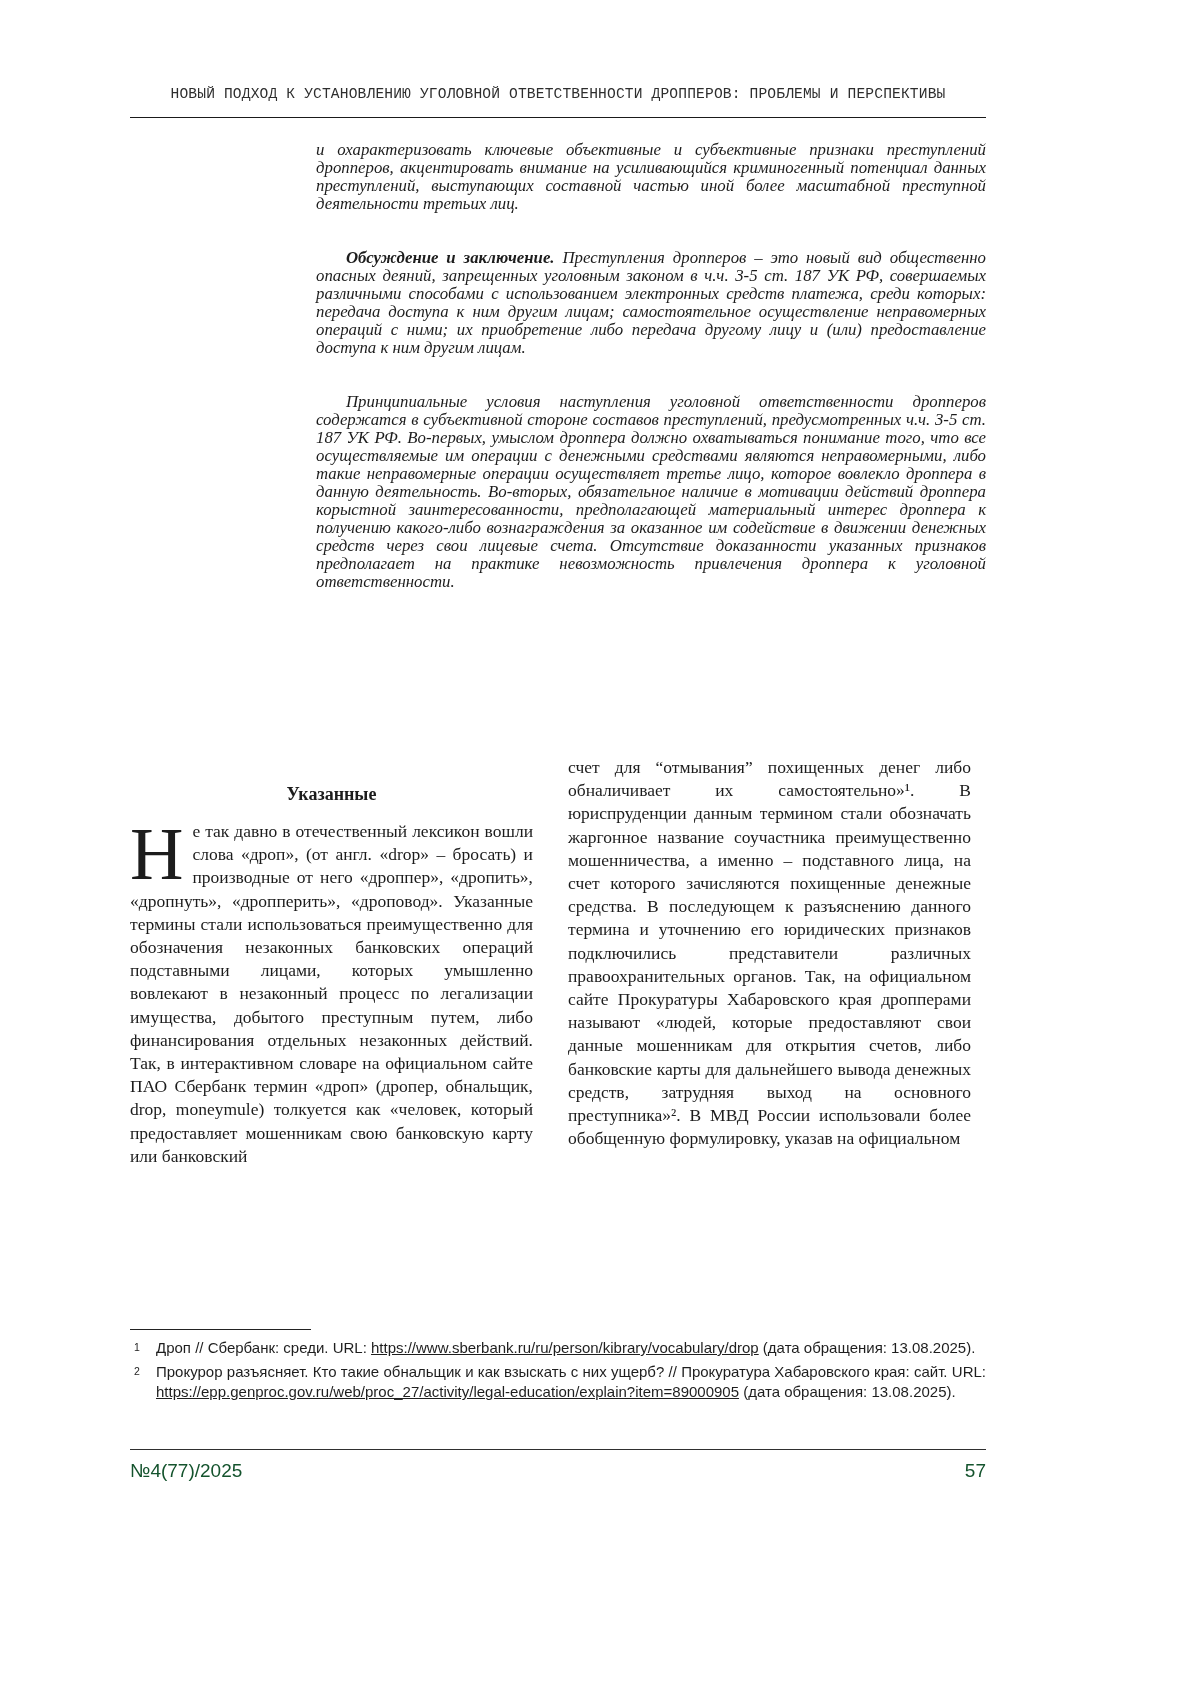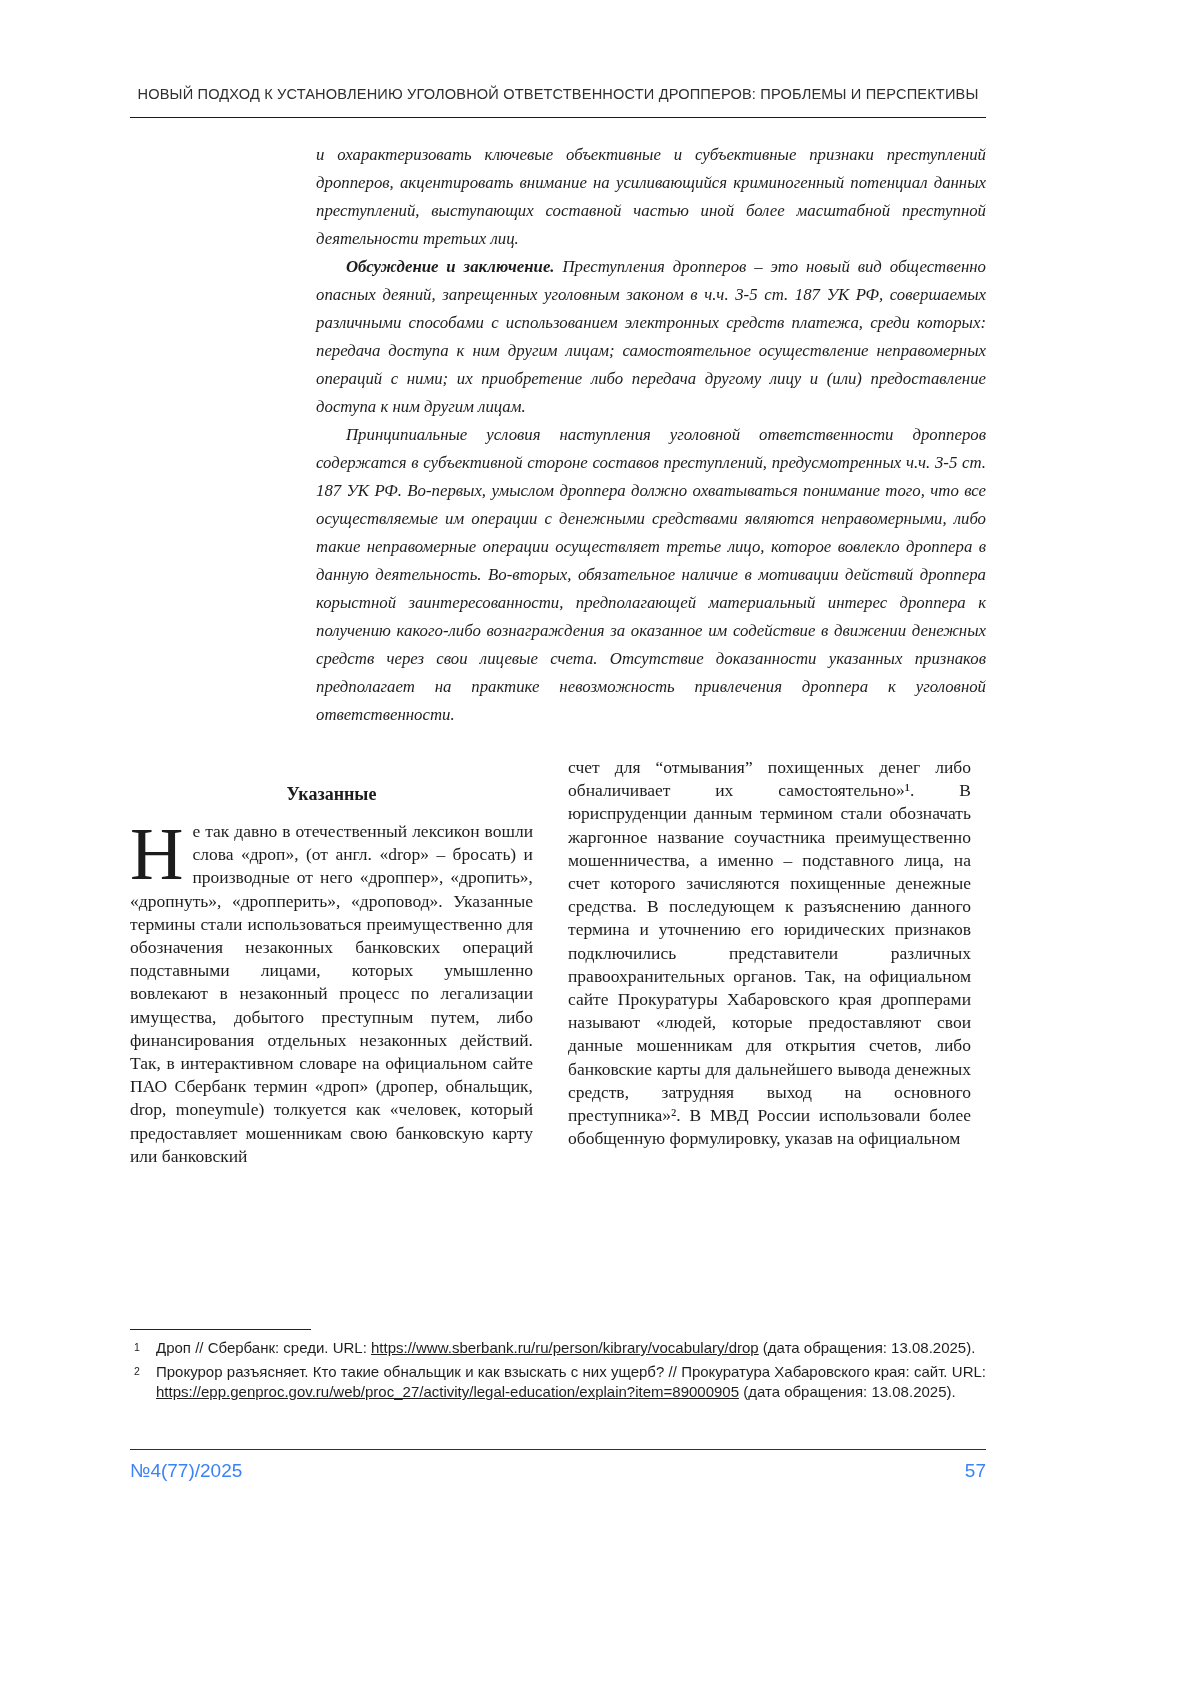--- a/index.html
+++ b/index.html
@@ -11,41 +11,41 @@
     position: relative;
     overflow: hidden;
   }
   .page { position: absolute; inset: 0; }
 
   
   .running-title {
     position: absolute;
     top: 86px; left: 130px; width: 856px;
     text-align: center;
-    font-family: Liberation Sans, sans-serif;
+    font-family: Liberation Mono, monospace;
     font-size: 14.6px;
     letter-spacing: 0.15px;
     color: #2e2e2e;
   }
   .header-rule {
     position: absolute;
     top: 117px; left: 130px; width: 856px;
     border-top: 1.6px solid #1a1a1a;
   }
 
   
   .abstract {
     position: absolute;
     top: 141px; left: 316px; width: 670px;
     font-style: italic;
     font-size: 16.8px;
-    line-height: 28px;
+    line-height: 18px;
     text-align: justify;
   }
-  .abstract p.indent { text-indent: 30px; }
+  .abstract p.indent { text-indent: 30px; margin-top: 36px; }
   .abstract-label { font-weight: bold; }
 
   
   .col-left {
     position: absolute;
     left: 130px; top: 784px; width: 403px;
   }
   .col-right {
     position: absolute;
     left: 568px; top: 756px; width: 403px;
@@ -101,21 +101,21 @@
     top: 1449px; left: 130px; width: 856px;
     border-top: 1.6px solid #2f2f2f;
   }
   .footer-row {
     position: absolute;
     top: 1460px; left: 130px; width: 856px;
     display: flex;
     justify-content: space-between;
     font-family: "Liberation Sans", sans-serif;
     font-size: 19px;
-    color: #3b82f6;
+    color: #14532d;
   }
 </style>
 </head>
 <body>
 
 <div class="page">
 
   <div class="running-title">НОВЫЙ ПОДХОД К УСТАНОВЛЕНИЮ УГОЛОВНОЙ ОТВЕТСТВЕННОСТИ ДРОППЕРОВ: ПРОБЛЕМЫ И ПЕРСПЕКТИВЫ</div>
   <div class="header-rule"></div>
 

